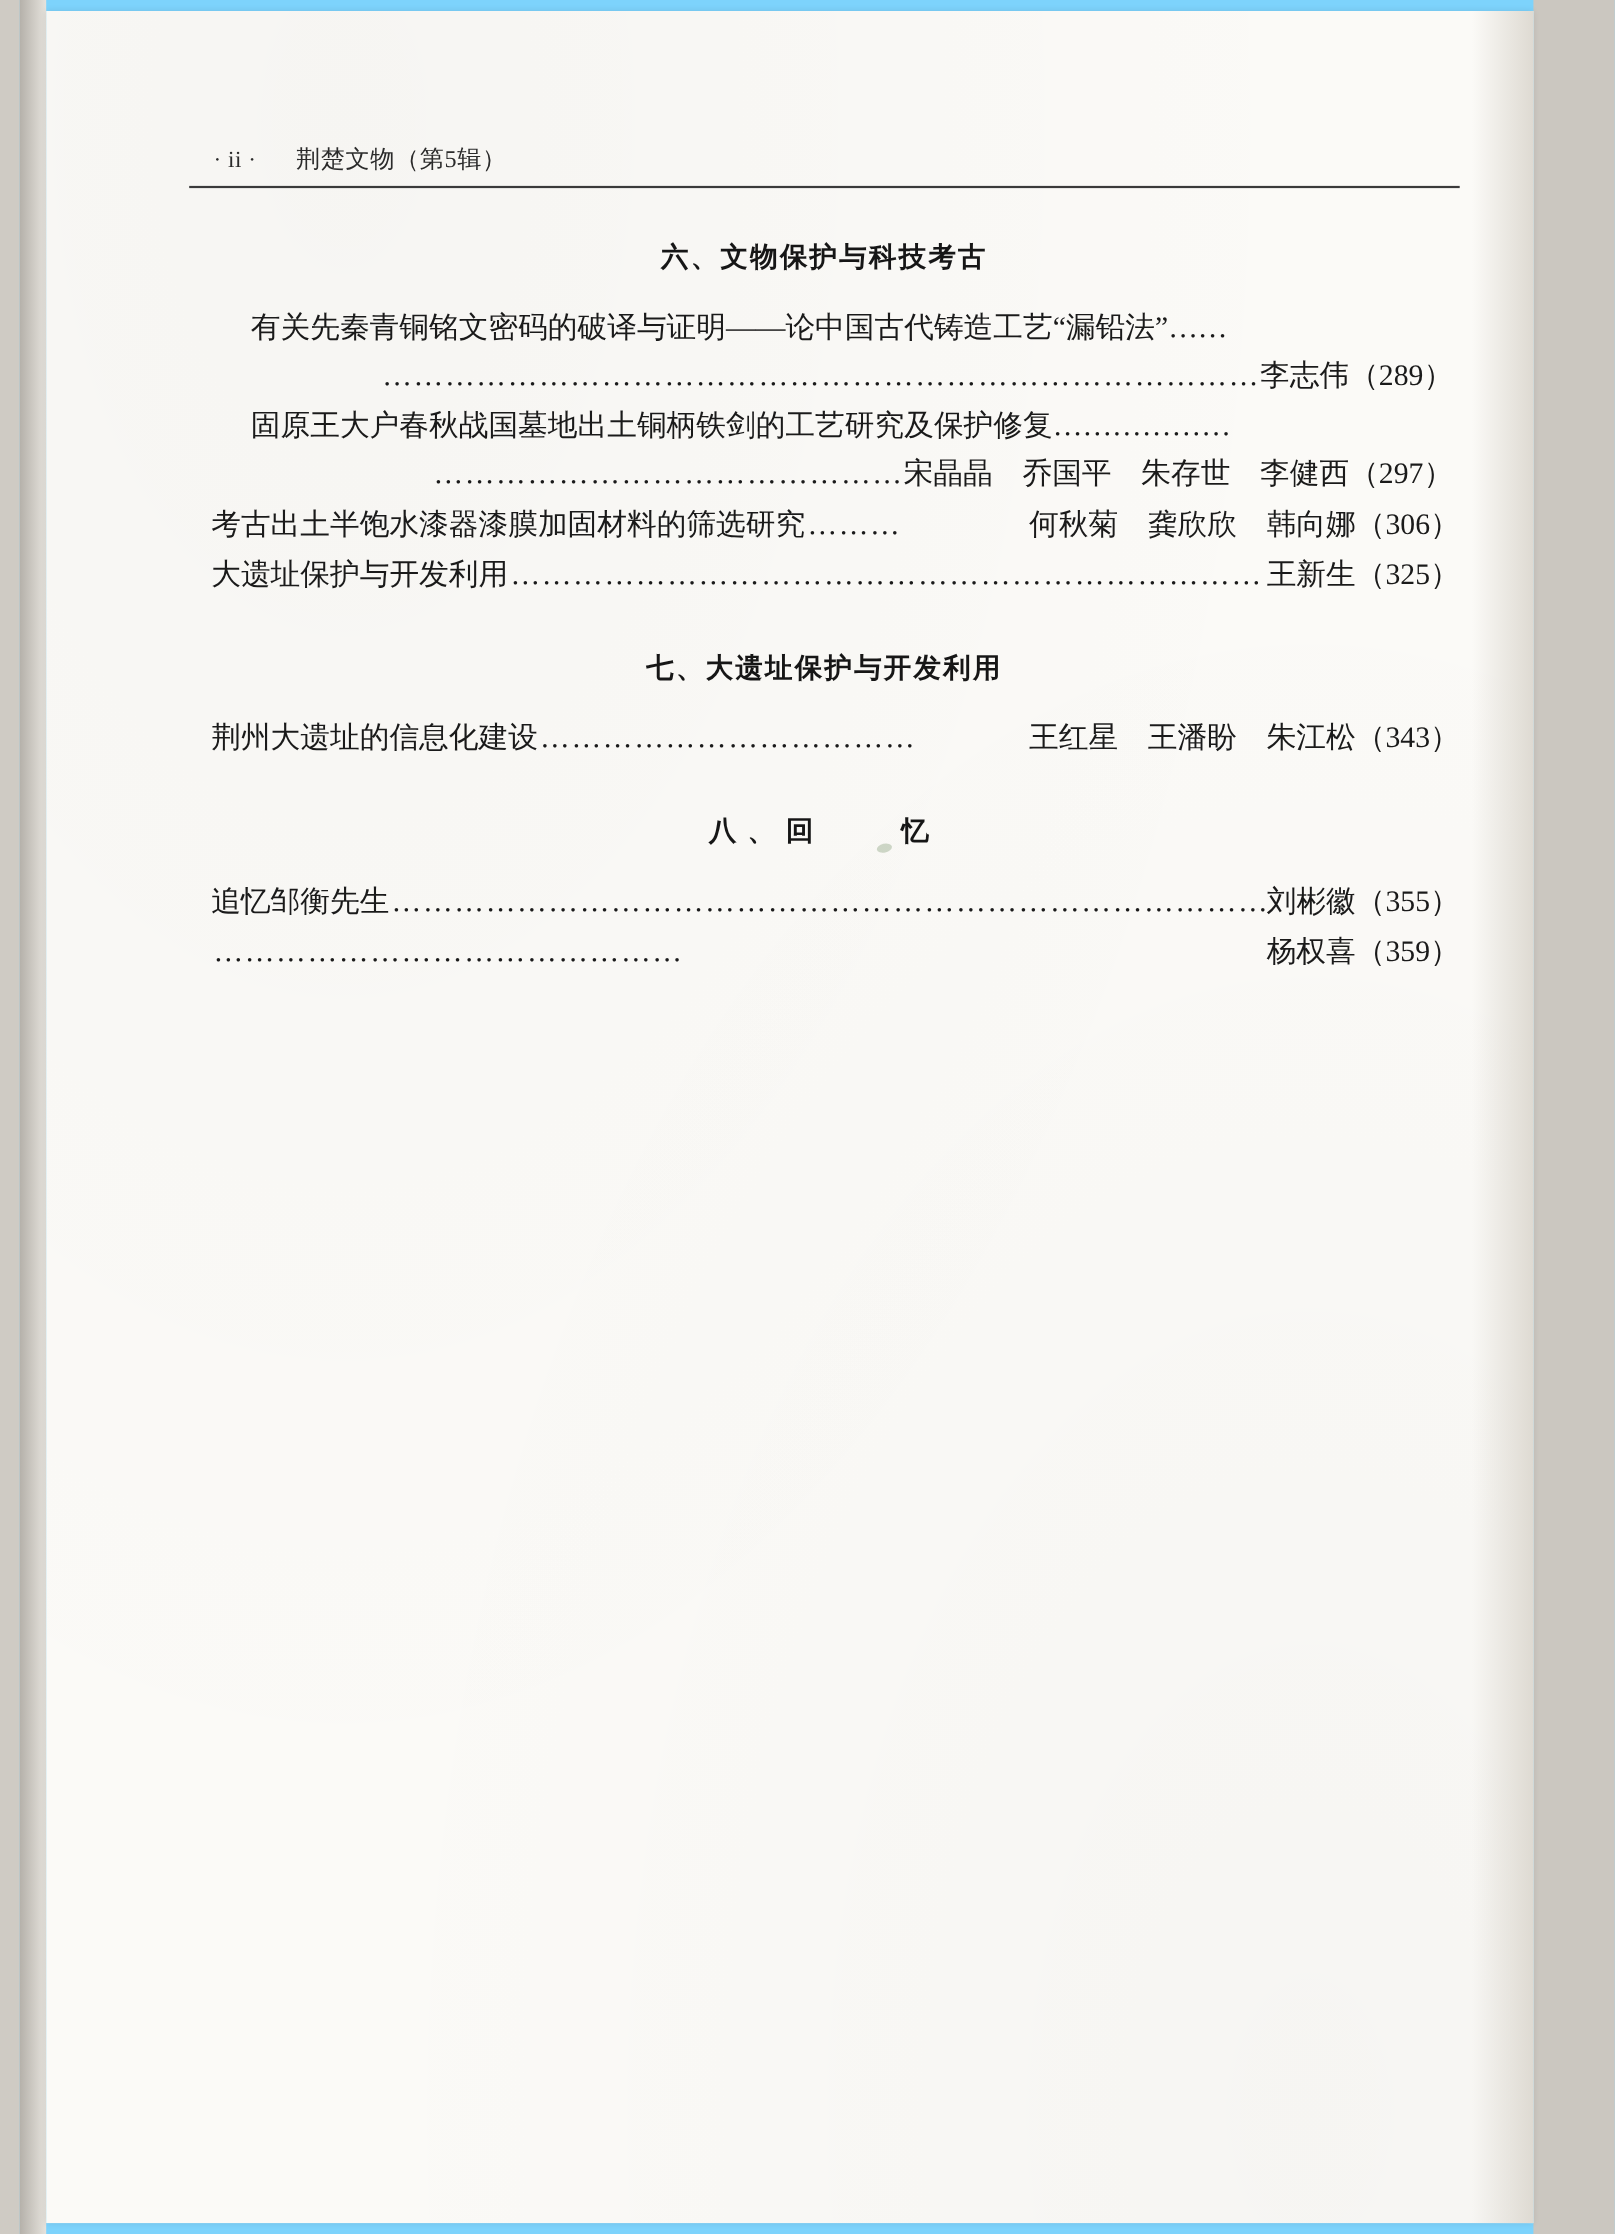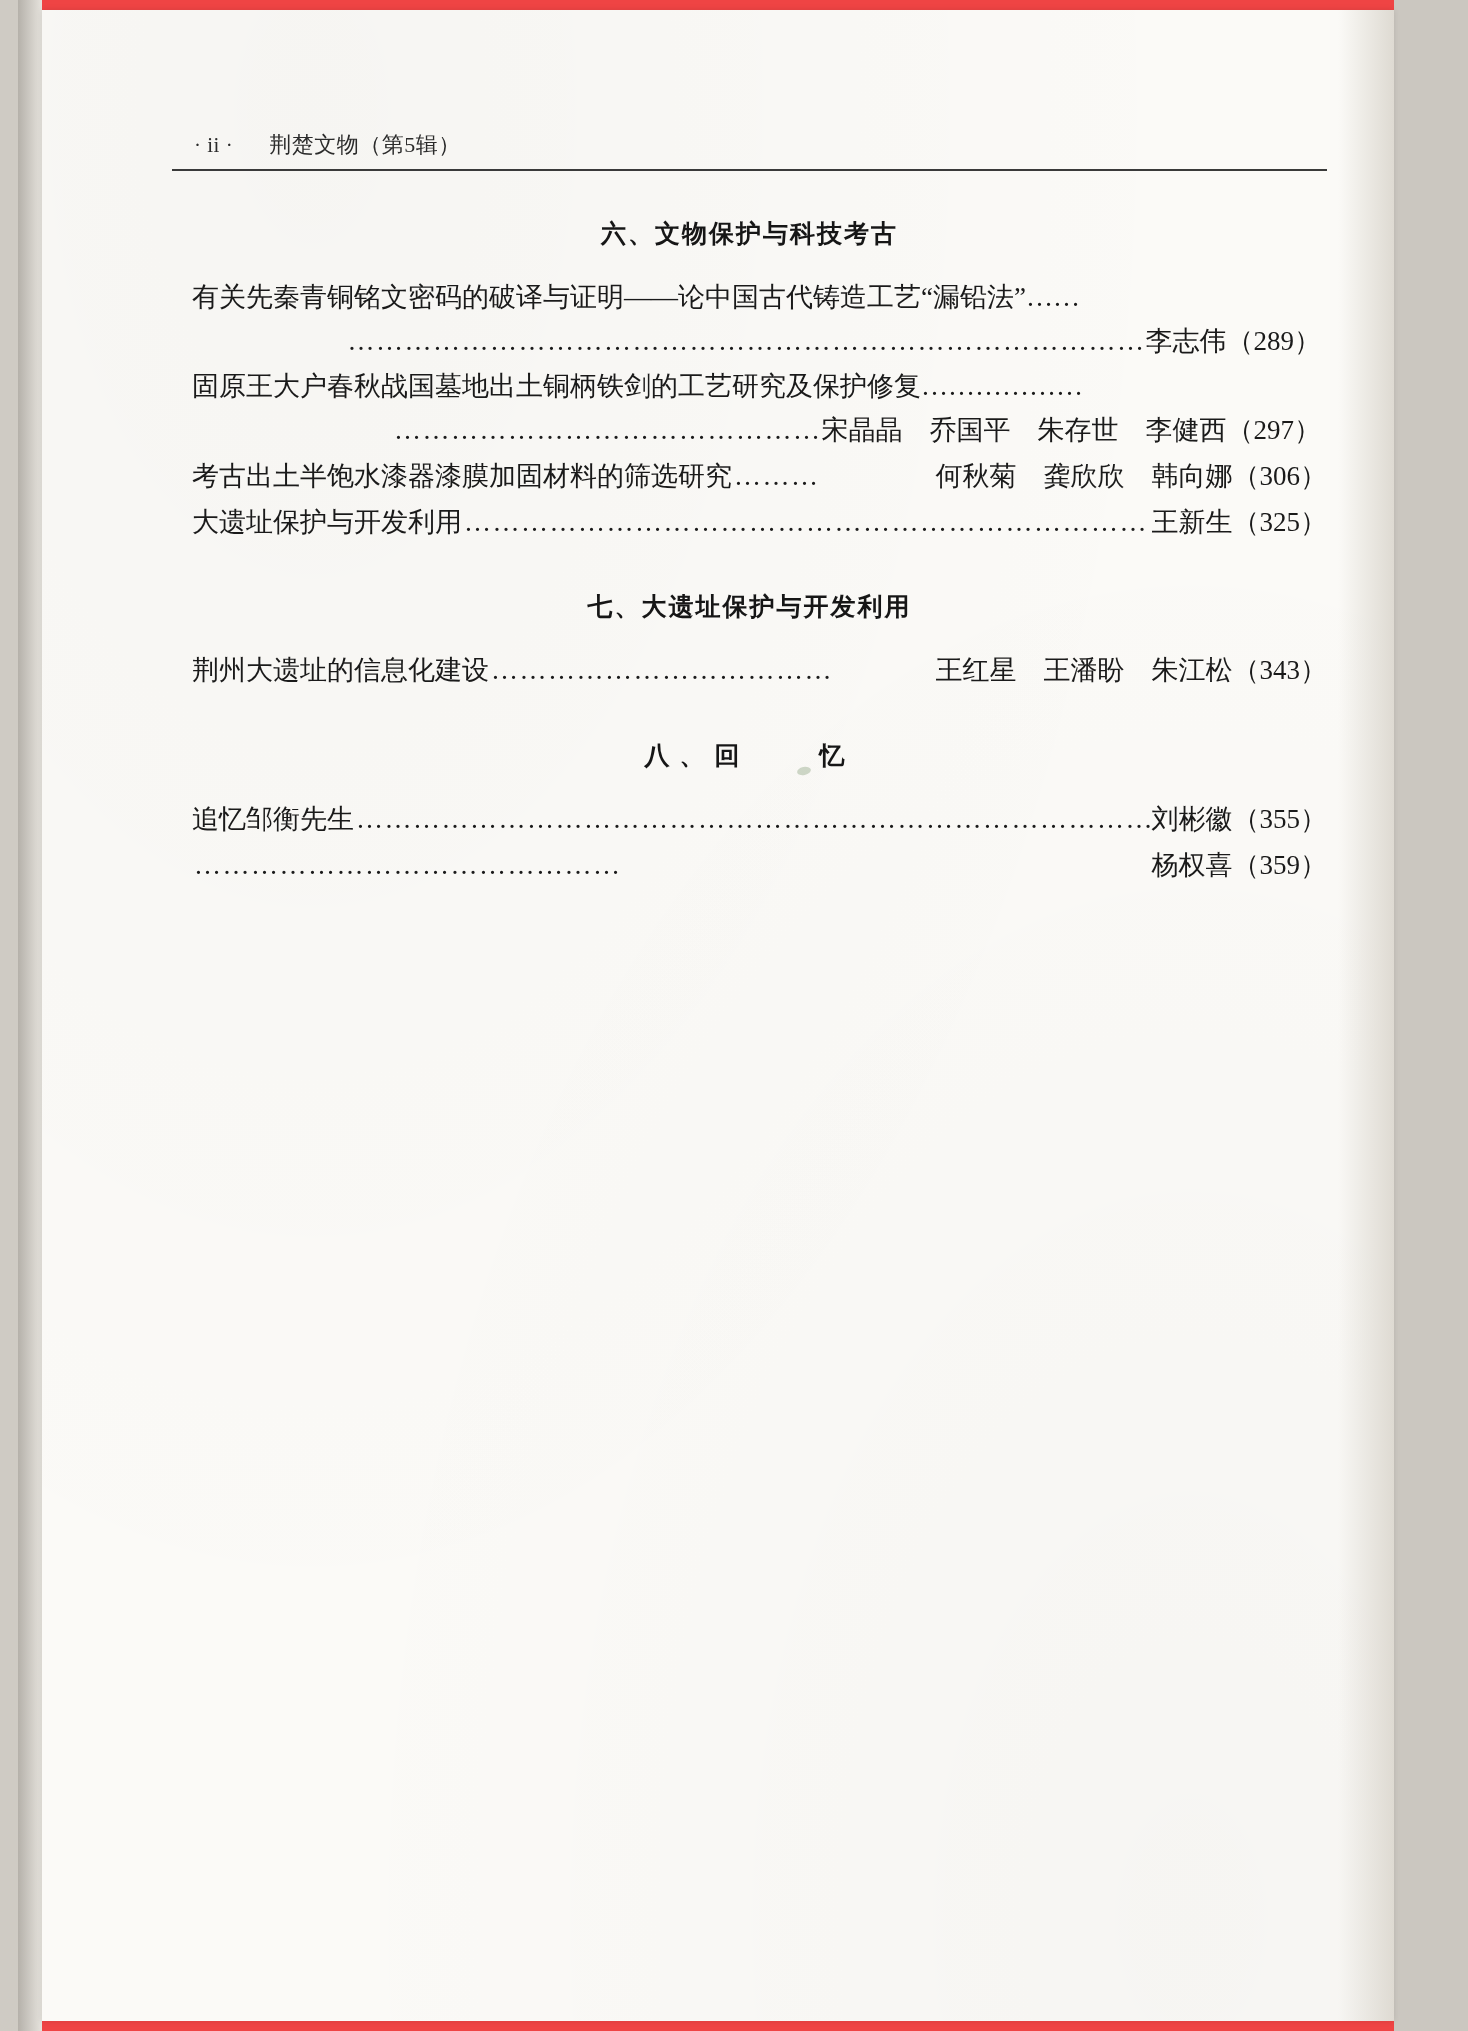--- a/index.html
+++ b/index.html
@@ -12,21 +12,21 @@
     background: #ffffff;
     font-family: "Liberation Serif", "DejaVu Serif", serif;
     overflow: hidden;
   }
 
   
   .scan {
     position: relative;
     width: 1468px;
     height: 2031px;
-    background: #ef4444;
+    background: #7dd3fc;
   }
   .scan-left-dark {
     position: absolute;
     left: 0; top: 0;
     width: 18px; height: 2031px;
     background: #cfcbc4;
   }
   .scan-left-shadow {
     position: absolute;
     left: 18px; top: 0;
@@ -120,20 +120,21 @@
   .toc-entry {
     font-size: 27px;
     line-height: 1.62;
     color: #1a1a1a;
     padding-left: 20px;
     margin-bottom: 2px;
   }
   .line1, .line2 {
     display: block;
     white-space: pre-wrap;
+    margin-left: 36px;
   }
   .line2 {
     text-align: right;
     padding-right: 6px;
   }
   .leader {
     letter-spacing: 1.5px;
   }
   .authors {
     white-space: pre;

